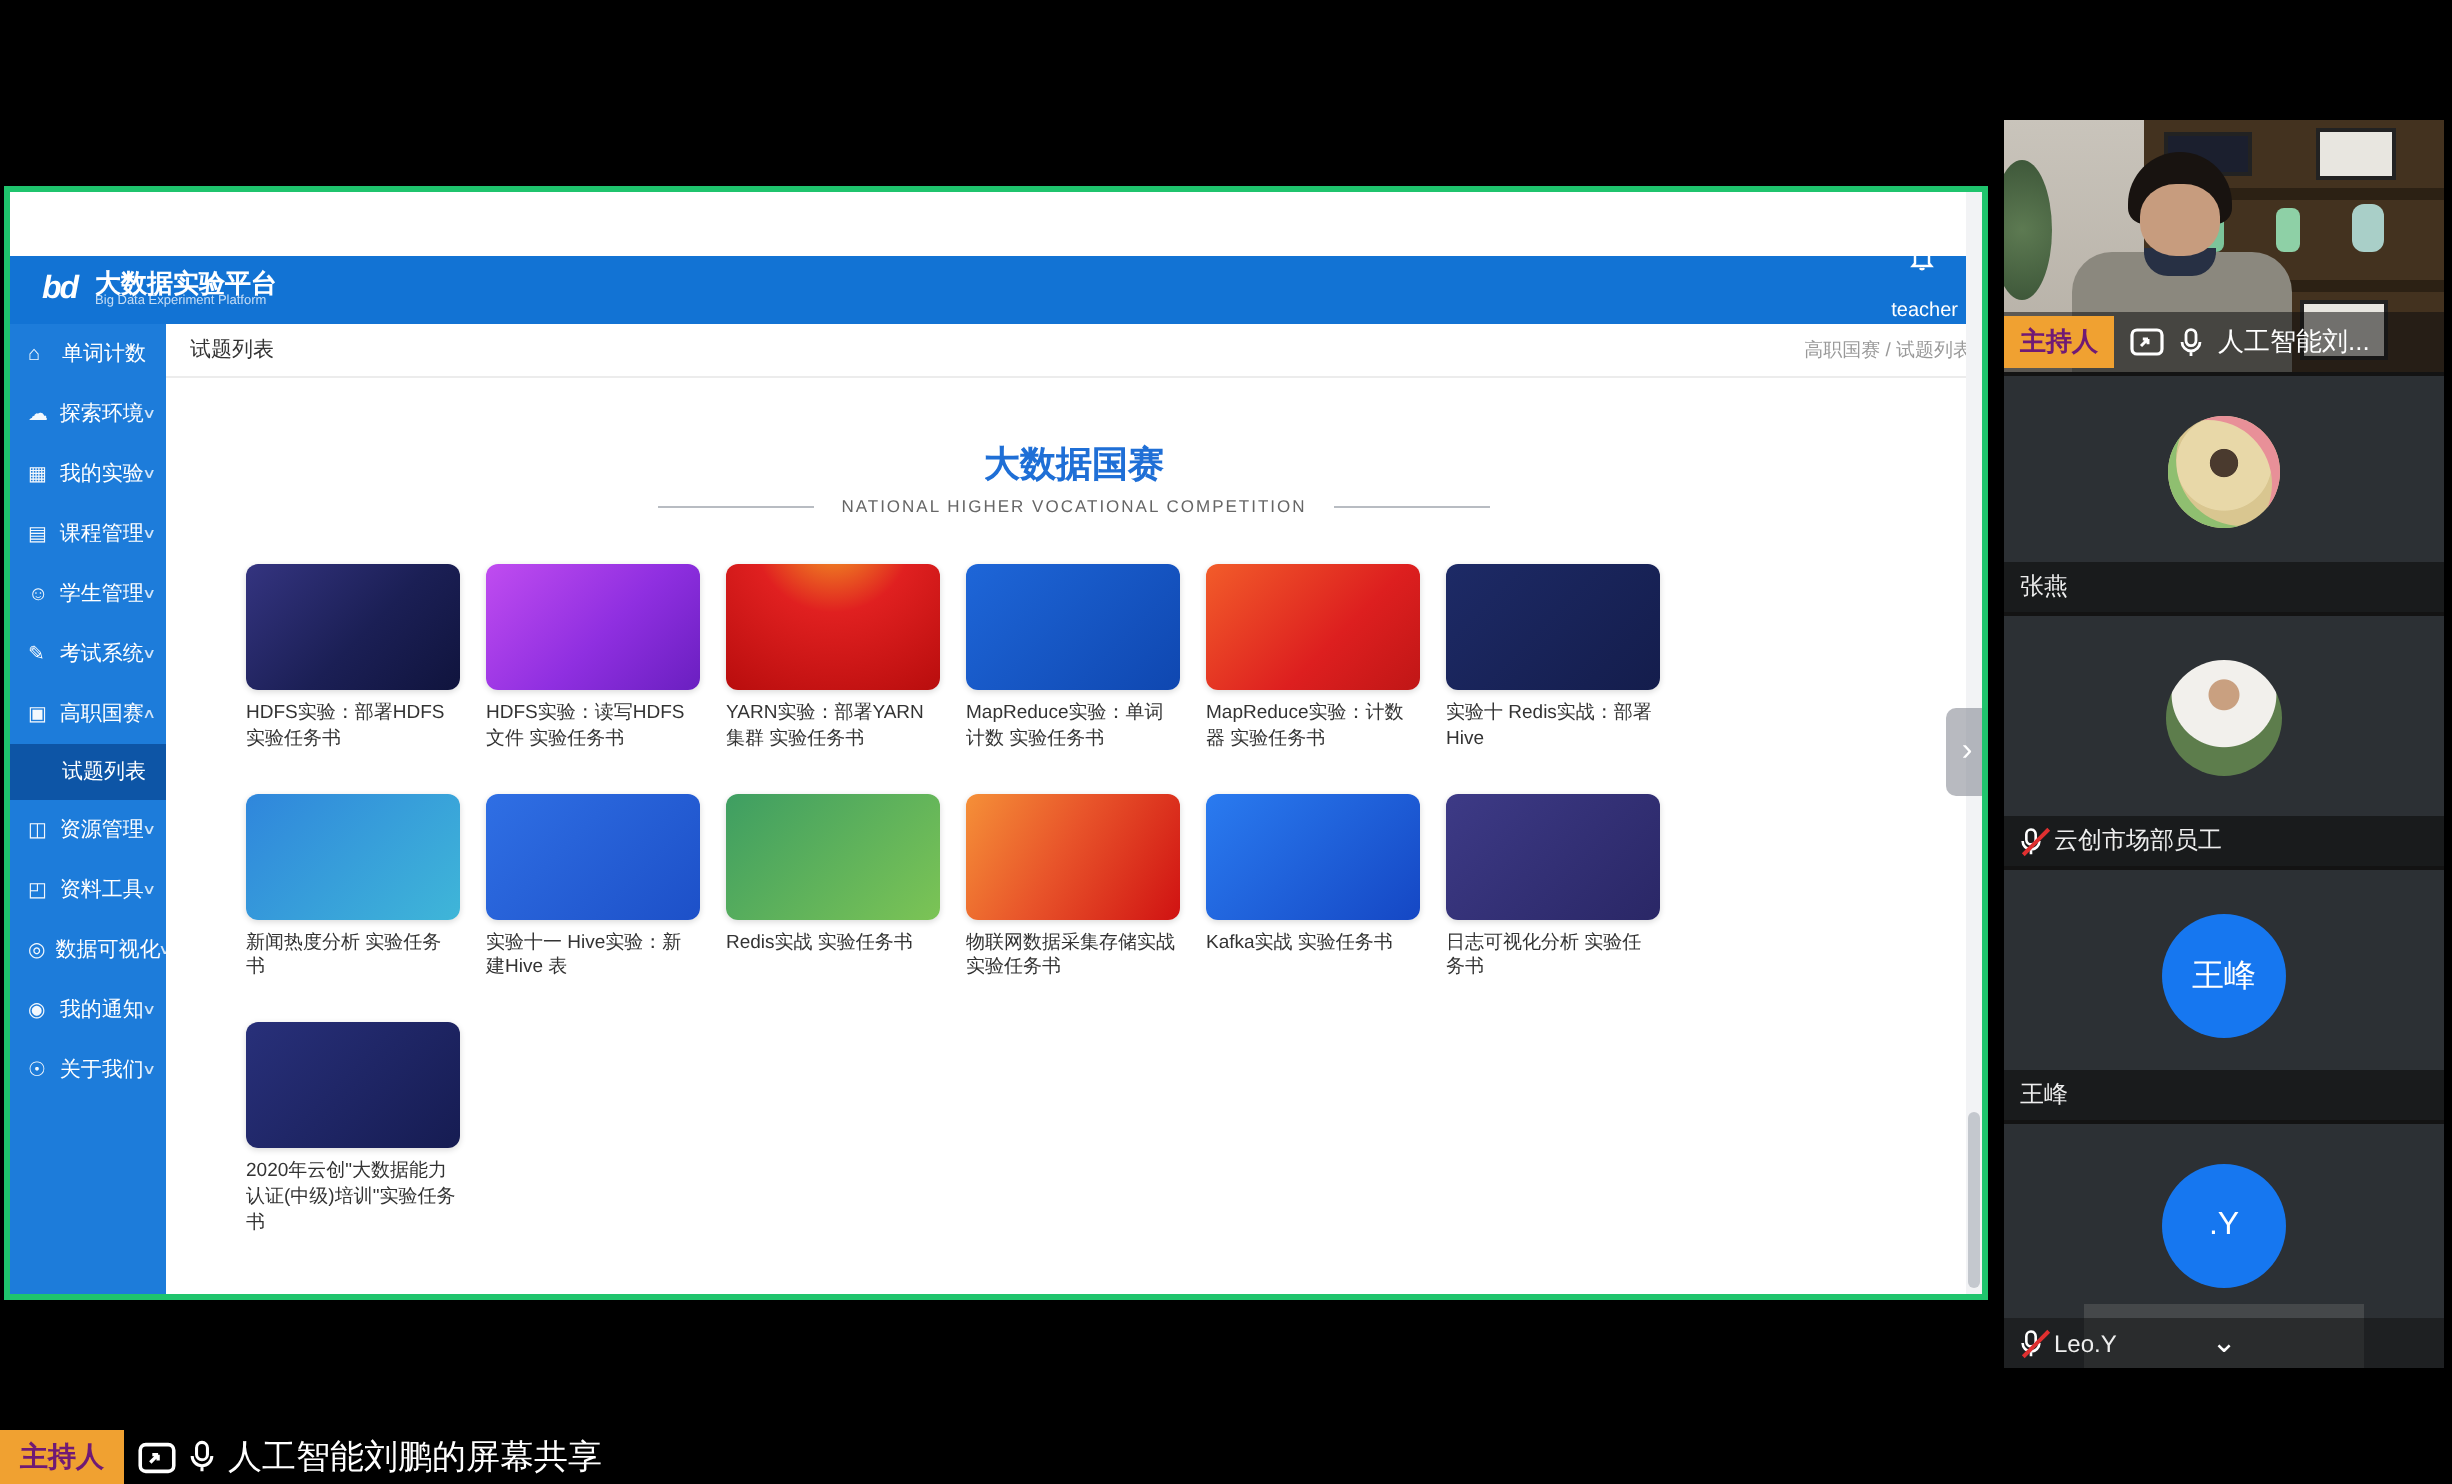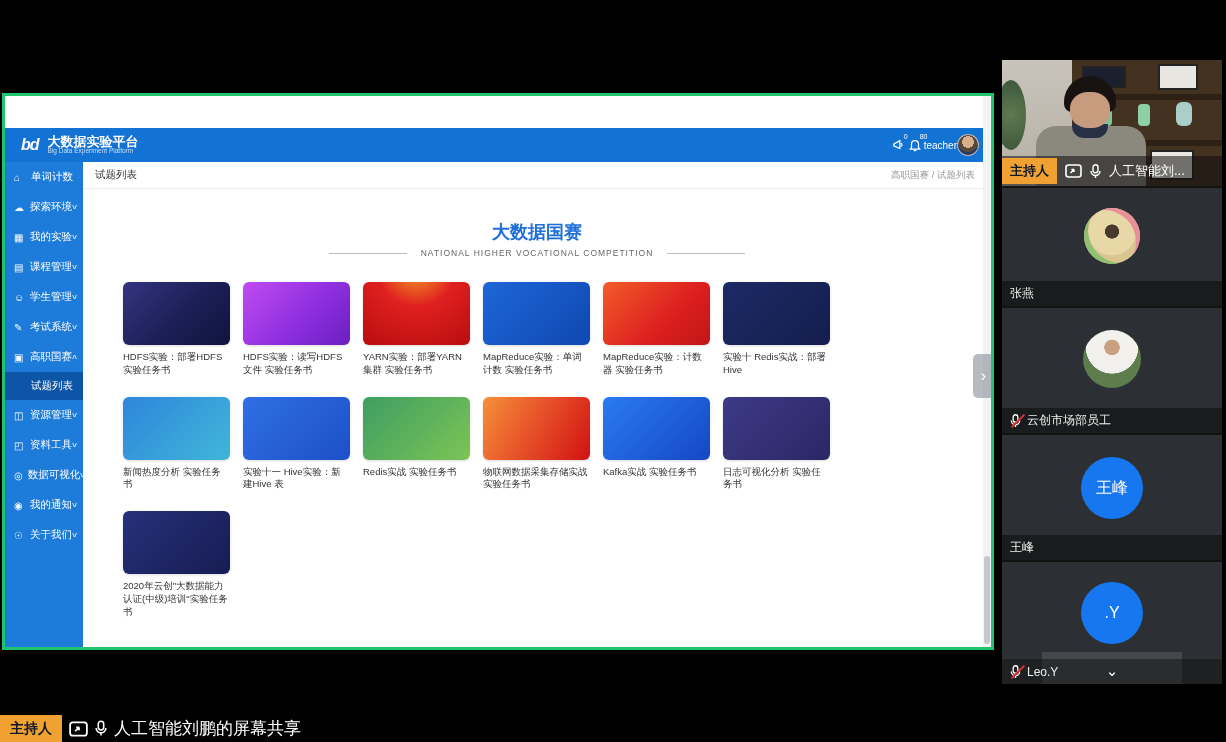--- a/index.html
+++ b/index.html
@@ -11,21 +11,21 @@
            border:3px solid #1fc46d; background:#fff; overflow:hidden; }
   #topstrip { position:absolute; left:0; top:0; width:100%; height:32px; background:#fff; }
 
   
   #appbar { position:absolute; left:0; top:32px; width:100%; height:34px; background:#1273d4;
             display:flex; align-items:center; color:#fff; }
   .logo-bd { font-weight:bold; font-style:italic; font-size:16px; margin-left:16px; letter-spacing:-1px; }
   .logo-txt { margin-left:9px; line-height:1.05; }
   .logo-title { font-size:13px; font-weight:bold; }
   .logo-sub { font-size:6.5px; opacity:.75; }
-  #appbar-right { margin-left:auto; display:flex; align-items:center; margin-right:12px; }
+  #appbar-right { margin-left:auto; display:flex; align-items:center; gap:14px; margin-right:12px;flex-direction:column; }
   .hicon { position:relative; width:16px; height:14px; }
   .hicon svg { width:14px; height:14px; }
   .hsup { position:absolute; top:-5px; left:12px; font-size:7px; color:#fff; }
   .huser { font-size:10px; }
   .havatar { width:22px; height:22px; border-radius:50%;
              background:radial-gradient(circle at 50% 35%, #d8b08c 0 35%, #5a4a3a 36% 60%, #2e3a55 61%);
              border:1px solid rgba(255,255,255,.6); }
 
   
   #sidebar { position:absolute; left:0; top:66px; width:78px; bottom:0; background:#1d7cda; color:#fff; }
@@ -35,21 +35,21 @@
   .mi-c { font-size:7px; opacity:.8; transform:scaleX(1.4); }
   .mi-sub { height:28px; background:#0d55a6; display:flex; align-items:center;
             padding-left:26px; font-size:10.5px; cursor:pointer; }
 
   
   #content { position:absolute; left:78px; top:66px; right:0; bottom:0; background:#fff; }
   #ctopbar { position:absolute; left:0; top:0; right:0; height:27px; background:#fff;
              border-bottom:1px solid #ececec; display:flex; align-items:center;
              font-size:10.5px; color:#333; }
   #ctab { margin-left:12px; }
-  #crumb { margin-left:auto; margin-right:16px; font-size:9.5px; color:#999; }
+  #crumb { margin-left:auto; margin-right:5px; font-size:9.5px; color:#999; }
   #main { position:absolute; left:0; top:28px; right:0; bottom:0; background:#fff; overflow:hidden; }
   #sec-title { text-align:center; margin-top:30px; font-size:18px; font-weight:bold; color:#1f6fd6; }
   #sec-sub { display:flex; align-items:center; justify-content:center; gap:14px; margin-top:4px; }
   #sec-sub .line { width:78px; height:1px; background:#b8bcc2; }
   #sec-sub .txt { font-size:8.5px; color:#666; letter-spacing:1px; }
 
   #cards { position:absolute; left:40px; top:92px; width:712px;
            display:grid; grid-template-columns:repeat(6,107px); column-gap:13px; row-gap:20px; }
   .card { width:107px; cursor:pointer; }
   .card-art { width:107px; height:63px; border-radius:6px; box-shadow:0 1px 3px rgba(0,0,0,.15); }
@@ -79,21 +79,21 @@
   .frame { position:absolute; background:#e8e6e0; border:2px solid #222; }
   .vase-g { position:absolute; width:12px; height:22px; border-radius:4px; background:#7cc49a; }
   .vase-t { position:absolute; width:16px; height:24px; border-radius:6px; background:#a9cfc8; }
   .plant { position:absolute; left:-6px; top:20px; width:30px; height:70px; border-radius:50%;
            background:radial-gradient(circle,#5d7a52,#3c5538); }
   .p-hair { position:absolute; left:62px; top:16px; width:52px; height:36px; border-radius:26px 26px 8px 8px; background:#181310; }
   .p-face { position:absolute; left:68px; top:32px; width:40px; height:36px; border-radius:45%; background:#c79c7e; }
   .p-body { position:absolute; left:34px; top:66px; width:110px; height:60px; border-radius:20px 20px 0 0; background:#8b887e; }
   .p-collar { position:absolute; left:70px; top:64px; width:36px; height:14px; border-radius:0 0 12px 12px; background:#273044; }
 
-  .host-badge { background:#f0a131; color:#0f172a; font-weight:bold; font-size:13px;
+  .host-badge { background:#f0a131; color:#701a75; font-weight:bold; font-size:13px;
                 padding:4px 8px; flex:0 0 auto; }
   .ovl { height:30px; display:flex; align-items:center; gap:8px;
          background:rgba(15,15,15,.55); color:#fff; font-size:13px; }
 
   .icn { display:inline-flex; align-items:center; justify-content:center; }
   .mut { position:relative; }
   .mut::after { content:""; position:absolute; left:-1px; top:6px; width:18px; height:2px;
                 background:#e03030; transform:rotate(-45deg); }
 
   .pill { position:absolute; left:40px; bottom:0; width:140px; height:32px; background:rgba(78,80,82,.75); }

